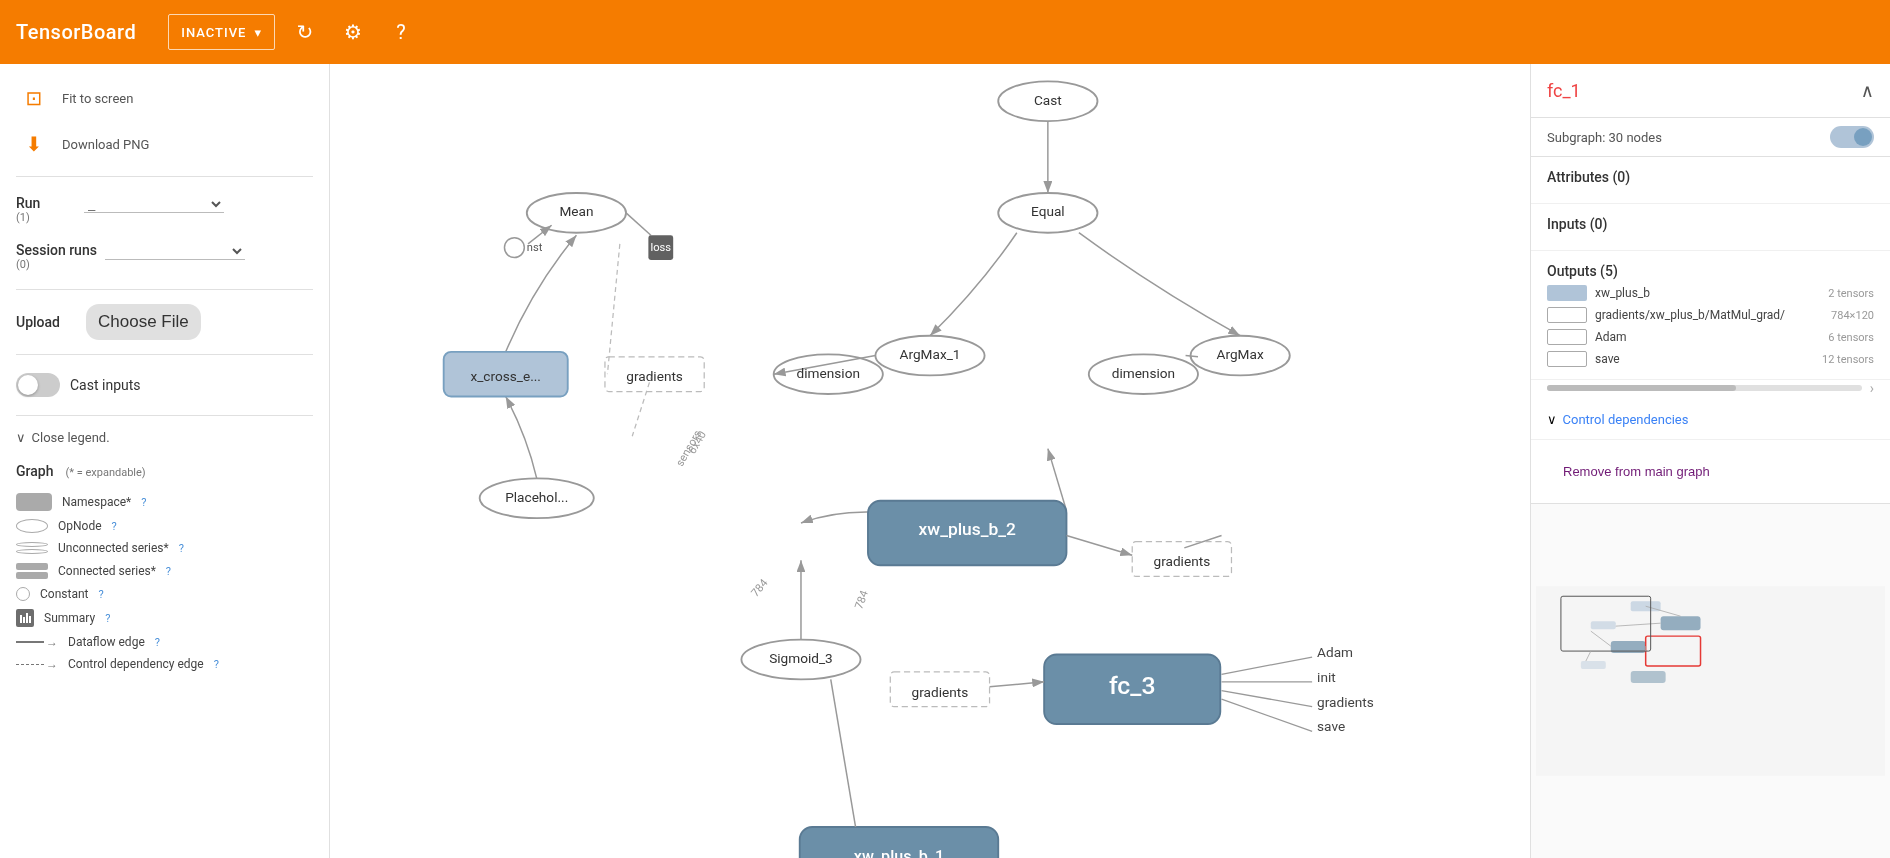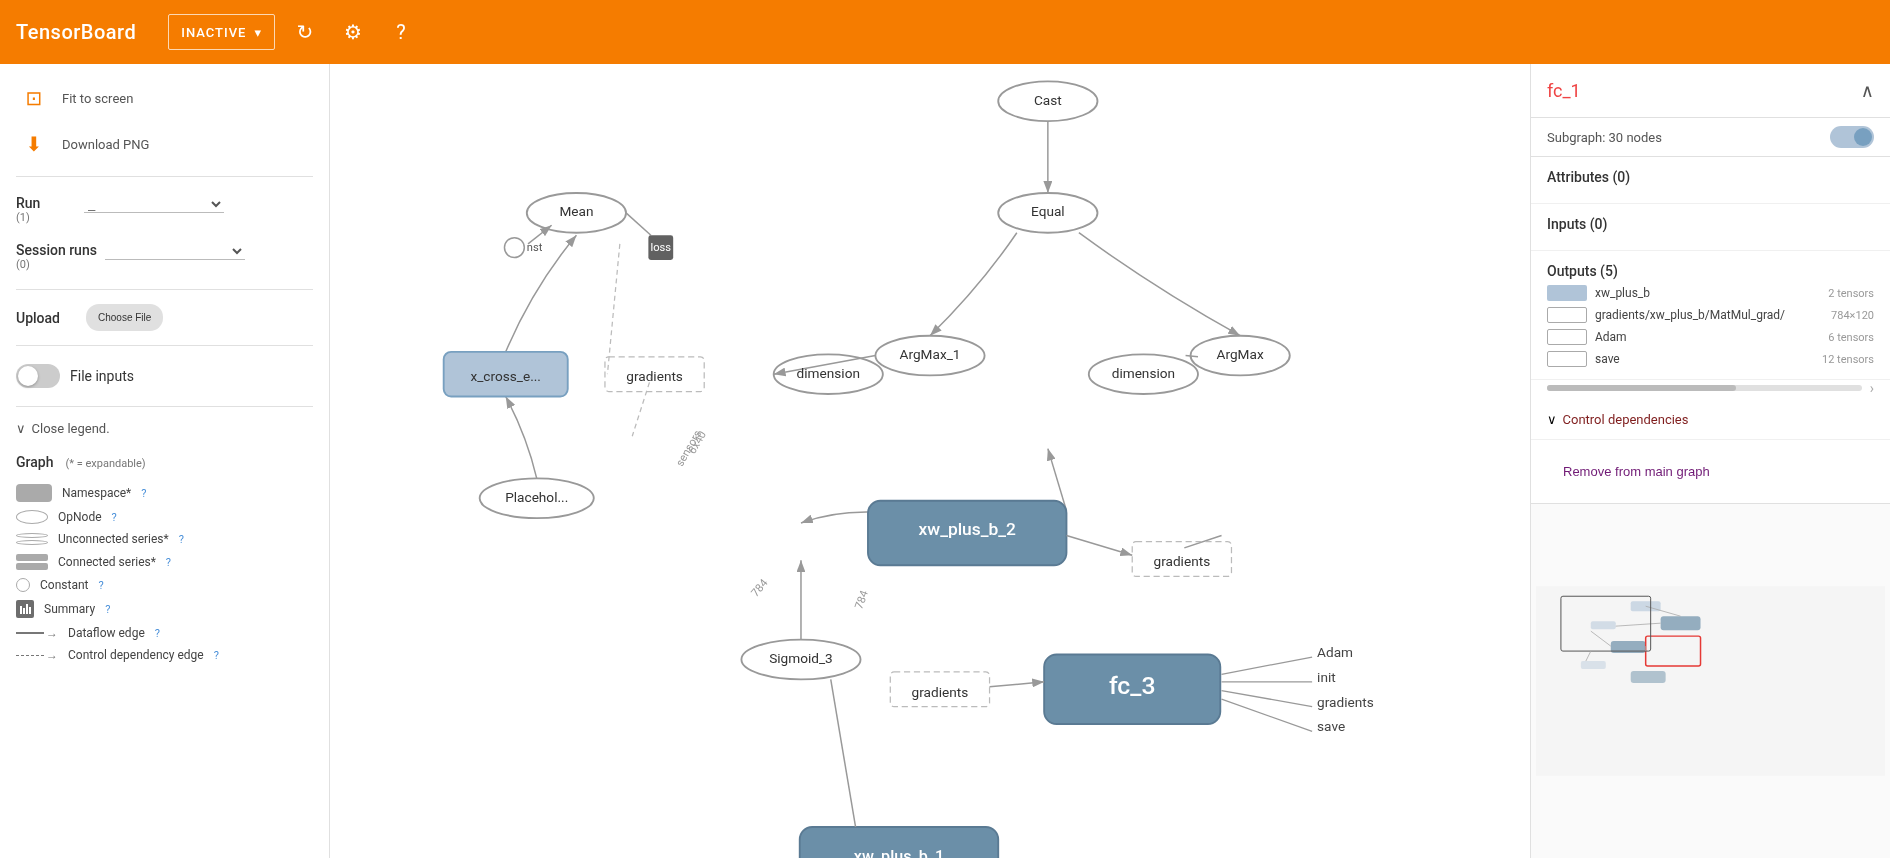--- a/index.html
+++ b/index.html
@@ -130,21 +130,21 @@
       display: flex;
       align-items: center;
       gap: 10px;
     }
     .upload-label { font-size: 14px; color: #333; font-weight: 500; min-width: 60px; }
     .choose-file-btn {
       background: #e0e0e0;
       border: none;
       border-radius: 13px;
       padding: 8px 12px;
-      font-size: 10px;
+      font-size: 17px;
       color: #333;
       cursor: pointer;
     }
     .trace-row {
       display: flex;
       align-items: center;
       gap: 10px;
       padding: 4px 0;
     }
     .toggle-switch {
@@ -321,21 +321,21 @@
       position: relative;
     }
     .control-deps {
       padding: 12px 16px;
       border-bottom: 1px solid #f0f0f0;
       display: flex;
       align-items: center;
       gap: 6px;
       cursor: pointer;
     }
-    .control-deps-label { font-size: 13px; color: #7f1d1d; }
+    .control-deps-label { font-size: 13px; color: #3b82f6; }
     .remove-btn {
       margin: 16px;
       padding: 8px 16px;
       background: transparent;
       border: none;
       color: #701a75;
       font-size: 13px;
       cursor: pointer;
       text-align: left;
     }
@@ -417,21 +417,21 @@
     <hr class="section-divider">
 
     <div class="upload-section">
       <span class="upload-label">Upload</span>
       <button class="choose-file-btn">Choose File</button>
     </div>
     <hr class="section-divider">
 
     <div class="trace-row">
       <div class="toggle-switch"></div>
-      <span class="trace-label">File inputs</span>
+      <span class="trace-label">Cast inputs</span>
     </div>
     <hr class="section-divider">
 
     <div class="legend-toggle">
       <span>∨</span>
       <span>Close legend.</span>
     </div>
 
     <div class="legend-section">
       <div style="display:flex;align-items:baseline;gap:8px;margin-bottom:8px;">

